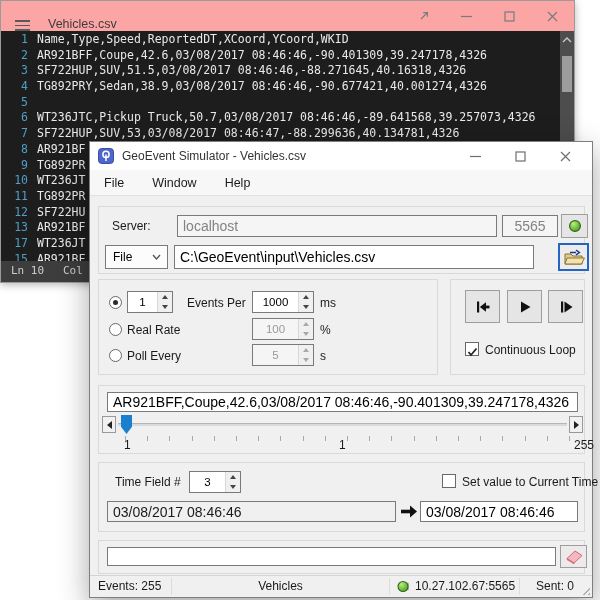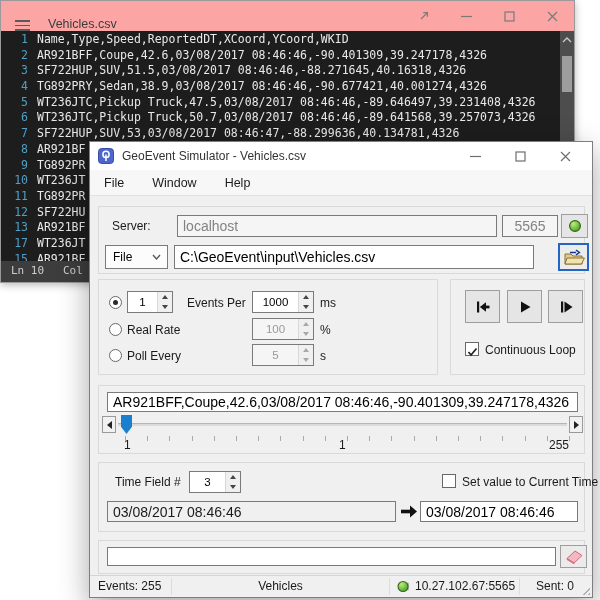--- a/index.html
+++ b/index.html
@@ -121,21 +121,21 @@
           </svg>
       </span>
     </span>
   </div>
 
   <div class="e-content">
     <div class="e-row"><span class="ln">1</span><span class="lt">Name,Type,Speed,ReportedDT,XCoord,YCoord,WKID</span></div>
     <div class="e-row"><span class="ln">2</span><span class="lt">AR921BFF,Coupe,42.6,03/08/2017 08:46:46,-90.401309,39.247178,4326</span></div>
     <div class="e-row"><span class="ln">3</span><span class="lt">SF722HUP,SUV,51.5,03/08/2017 08:46:46,-88.271645,40.16318,4326</span></div>
     <div class="e-row"><span class="ln">4</span><span class="lt">TG892PRY,Sedan,38.9,03/08/2017 08:46:46,-90.677421,40.001274,4326</span></div>
-    <div class="e-row"><span class="ln">5</span><span class="lt">WT236JTC,Pickup Truck,47.5,03/08/2017 08:46:46,-89.646497,39.231408,4326</span></div>
+    <div class="e-row"><span class="ln">5</span></div>
     <div class="e-row"><span class="ln">6</span><span class="lt">WT236JTC,Pickup Truck,50.7,03/08/2017 08:46:46,-89.641568,39.257073,4326</span></div>
     <div class="e-row"><span class="ln">7</span><span class="lt">SF722HUP,SUV,53,03/08/2017 08:46:47,-88.299636,40.134781,4326</span></div>
     <div class="e-row"><span class="ln">8</span><span class="lt">AR921BF</span></div>
     <div class="e-row"><span class="ln">9</span><span class="lt">TG892PR</span></div>
     <div class="e-row"><span class="ln">10</span><span class="lt">WT236JT</span></div>
     <div class="e-row"><span class="ln">11</span><span class="lt">TG892PR</span></div>
     <div class="e-row"><span class="ln">12</span><span class="lt">SF722HU</span></div>
     <div class="e-row"><span class="ln">13</span><span class="lt">AR921BF</span></div>
     <div class="e-row"><span class="ln">17</span><span class="lt">WT236JT</span></div>
     <div class="e-row"><span class="ln">15</span><span class="lt">AR921BF</span></div>
@@ -309,21 +309,21 @@
         <i class="tri-l"></i>
       </div>
     <div class="sl-track" style="left:19px; top:37px; width:449px;"></div>
     <div class="sl-thumb" style="left:22px; top:29px;"></div>
     <div class="sl-btn" style="left:470px; top:30px;">
         <i class="tri-r"></i>
       </div>
     <div class="sl-ticks" style="left:26px; top:50px; width:446px;"></div>
     <span class="lbl" style="left:25px; top:52px;">1</span>
     <span class="lbl" style="left:240px; top:52px;">1</span>
-    <span class="lbl" style="left:450px; top:52px;">255</span>
+    <span class="lbl" style="left:475px; top:52px;">255</span>
   </div>
 
   <div class="grp" style="left:8px; top:320px; width:487px; height:70px;">
     <span class="lbl" style="left:16px; top:12px;">Time Field #</span>
     <div class="spin" style="left:90px; top:8px; width:52px; height:22px;">
       <span class="val">3</span>
       <span class="arrows">
           <span>
             <i class="tri-u"></i>
           </span>

